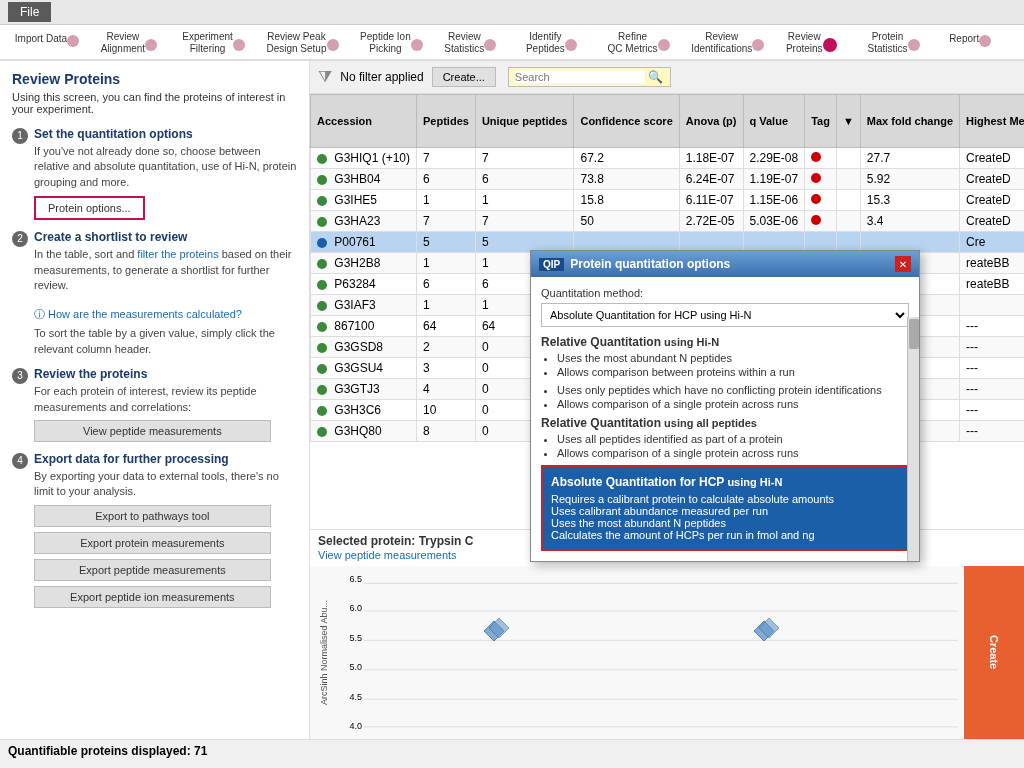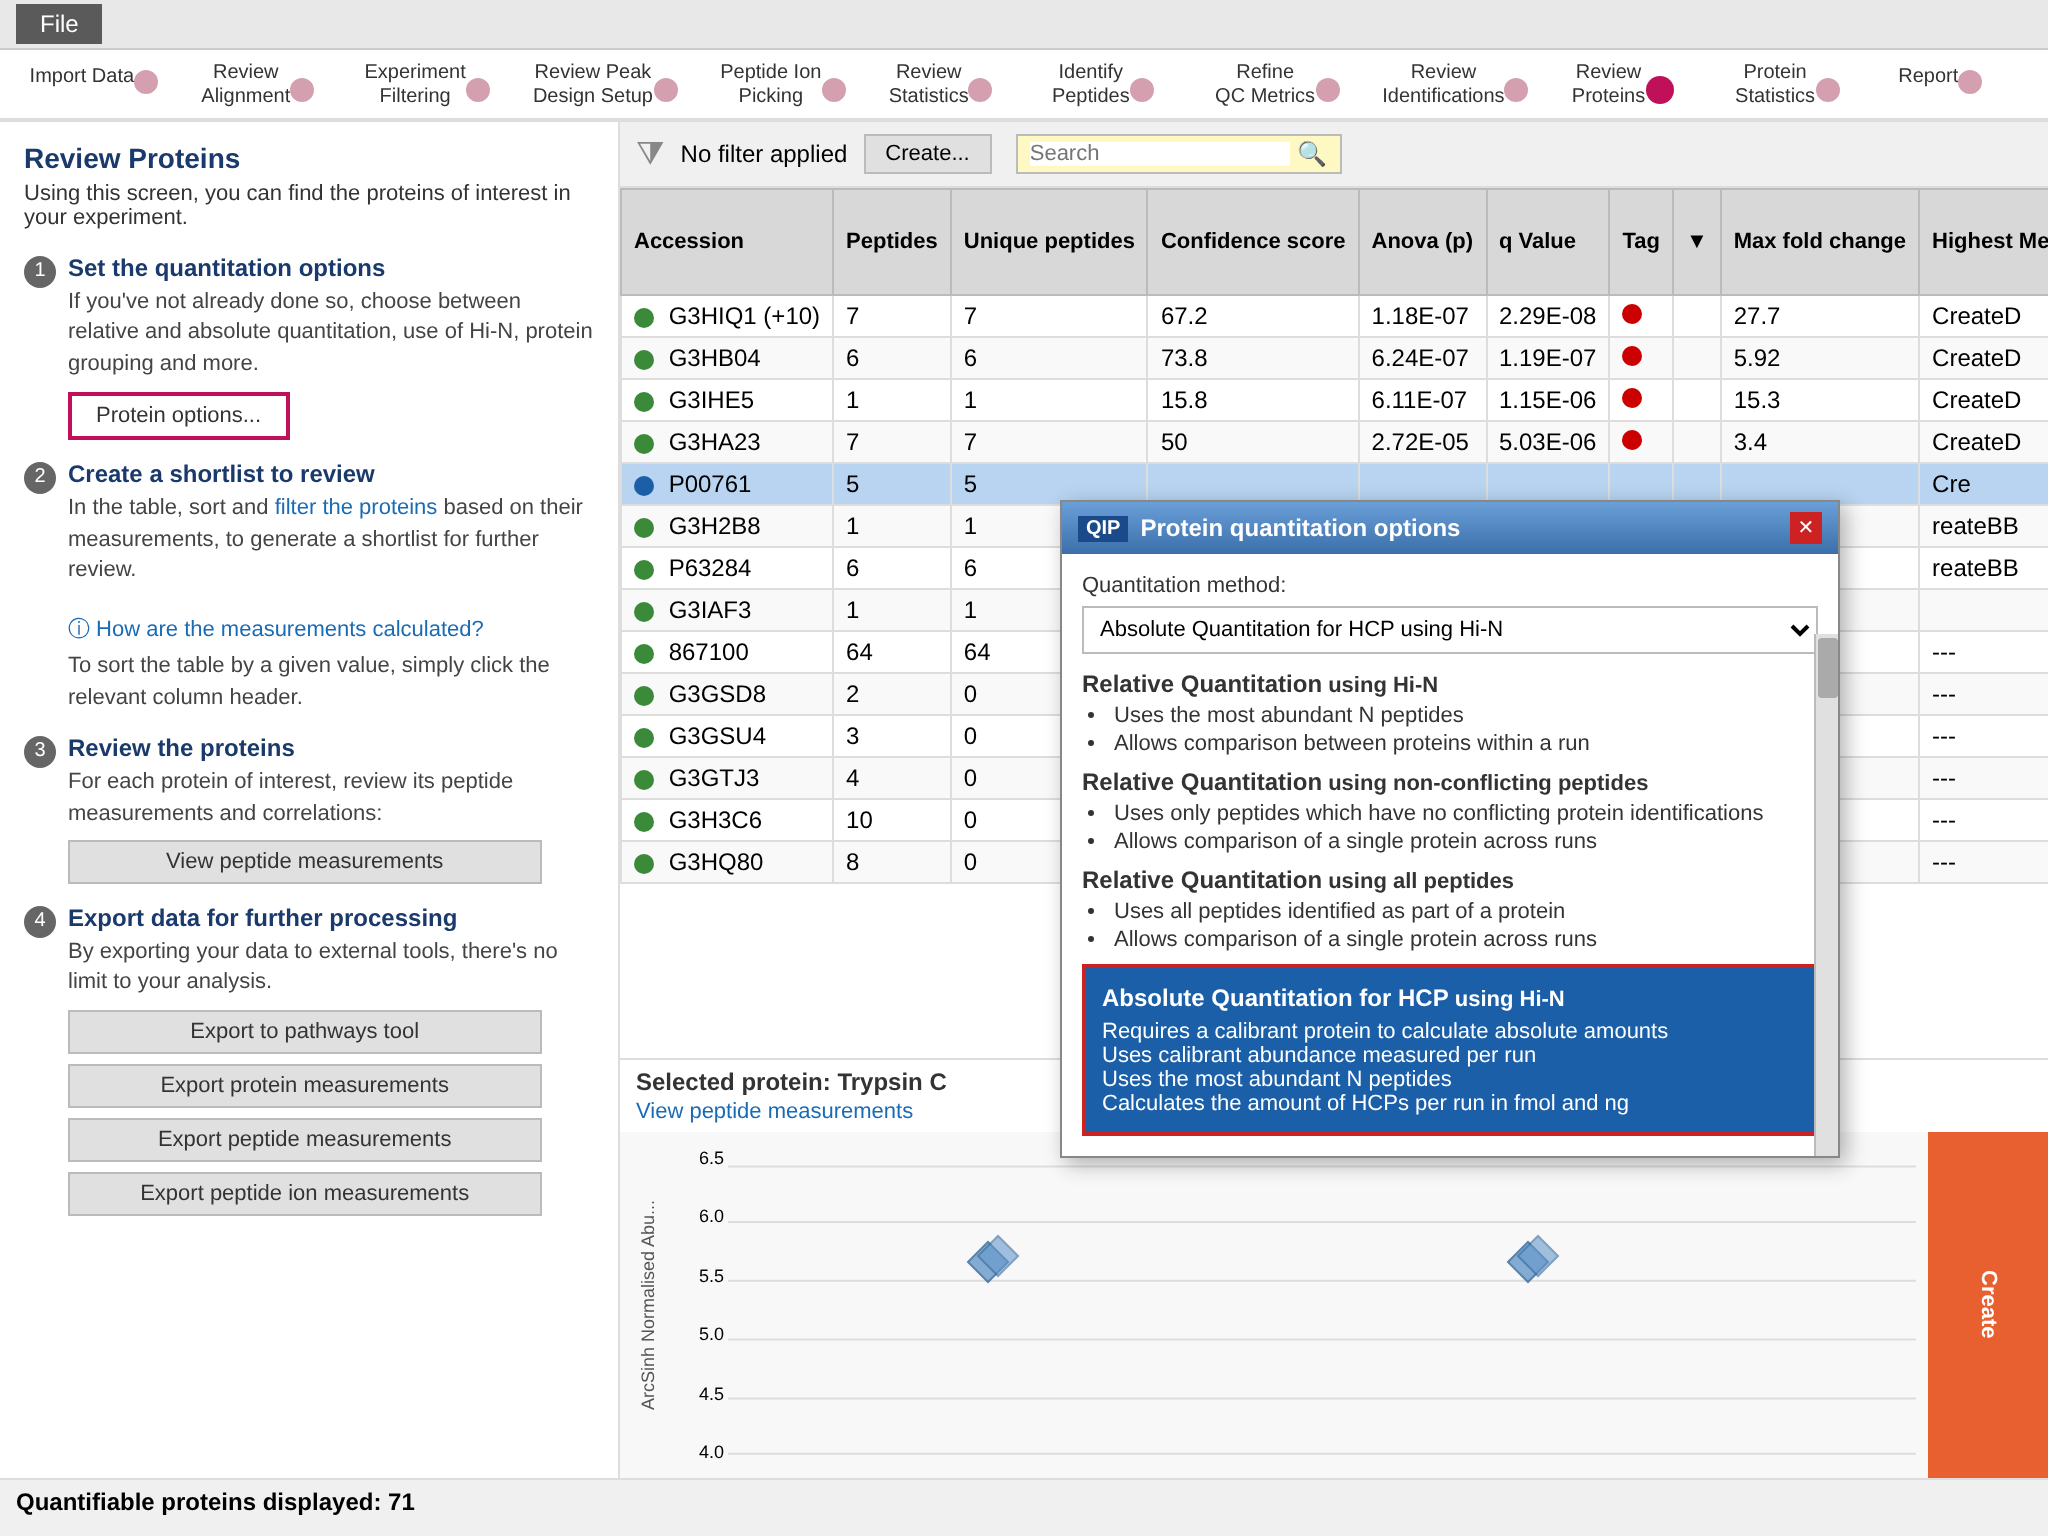--- a/index.html
+++ b/index.html
@@ -515,21 +515,20 @@
 
       <div class="quant-section">
         <h4><strong>Relative Quantitation</strong> using Hi-N</h4>
         <ul>
           <li>Uses the most abundant N peptides</li>
           <li>Allows comparison between proteins within a run</li>
         </ul>
       </div>
 
       <div class="quant-section">
-        <h4><strong>Relative Quantitation</strong> using non-conflicting peptides</h4>
         <ul>
           <li>Uses only peptides which have no conflicting protein identifications</li>
           <li>Allows comparison of a single protein across runs</li>
         </ul>
       </div>
 
       <div class="quant-section">
         <h4><strong>Relative Quantitation</strong> using all peptides</h4>
         <ul>
           <li>Uses all peptides identified as part of a protein</li>

